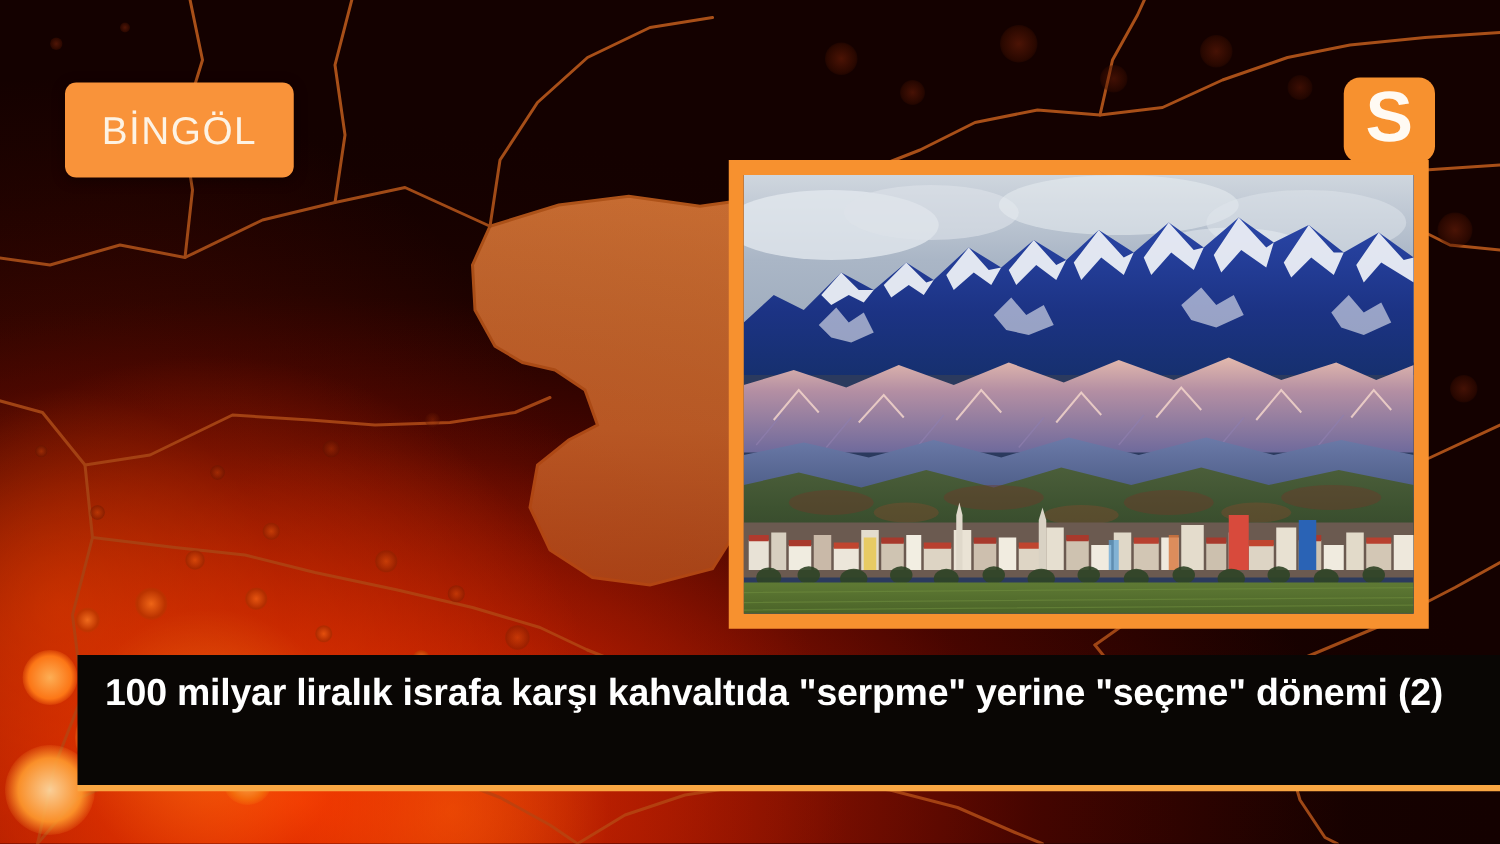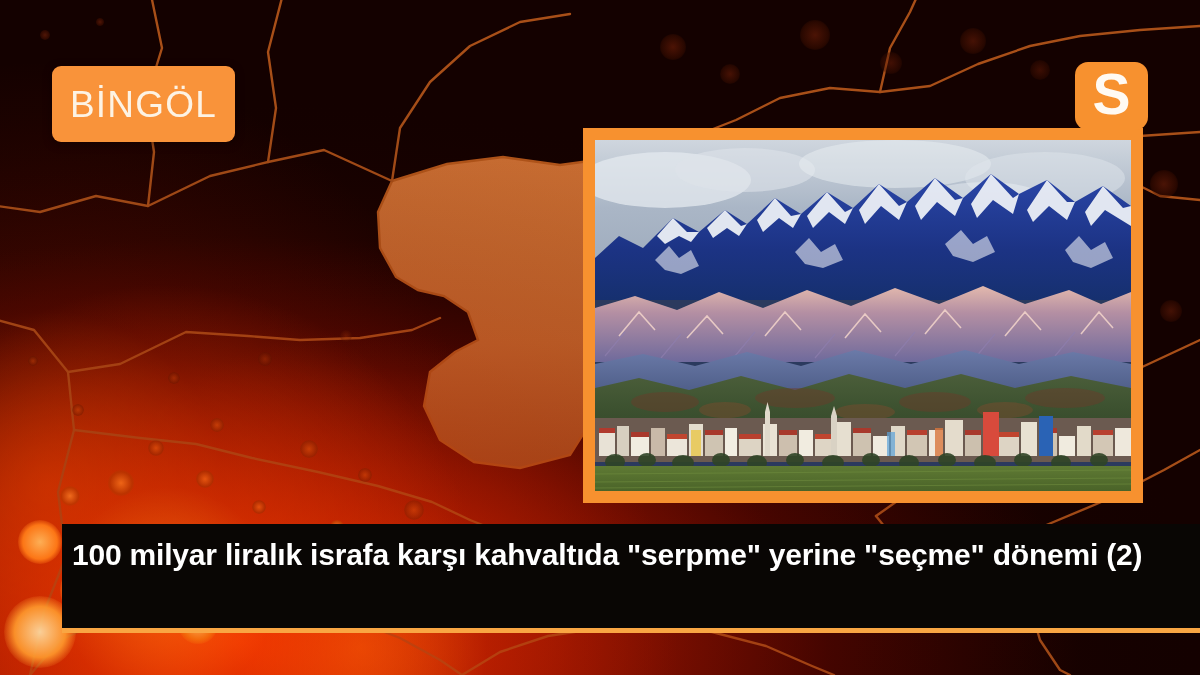--- a/index.html
+++ b/index.html
@@ -42,21 +42,21 @@
     position: absolute;
     left: 52px; top: 66px;
     width: 183px; height: 76px;
     background: #f9933a;
     border-radius: 9px;
     display: flex; align-items: center; justify-content: center;
     box-shadow: 0 2px 10px rgba(0,0,0,0.35);
   }
   .city-badge span {
     color: #fdf3e4;
-    font-size: 37px;
+    font-size: 31px;
     letter-spacing: 1.2px;
     font-weight: 400;
     line-height: 1;
     font-family: "Liberation Sans", sans-serif;
   }
 
   
   .brand-logo {
     position: absolute;
     left: 1075px; top: 62px;
@@ -91,21 +91,21 @@
     background: #2b3a5e;
   }
 
   
   .headline-box {
     position: absolute;
     left: 62px; top: 524px;
     width: 1138px; height: 104px;
     background: #090604;
     z-index: 5;
-    padding: 12px 18px 0 10px;
+    padding: 12px 18px 0 22px;
   }
   .headline-box h1 {
     color: #ffffff;
     font-size: 30px;
     line-height: 37px;
     font-weight: bold;
     letter-spacing: -0.2px;
     font-family: "Liberation Sans", sans-serif;
   }
   .headline-rule {

